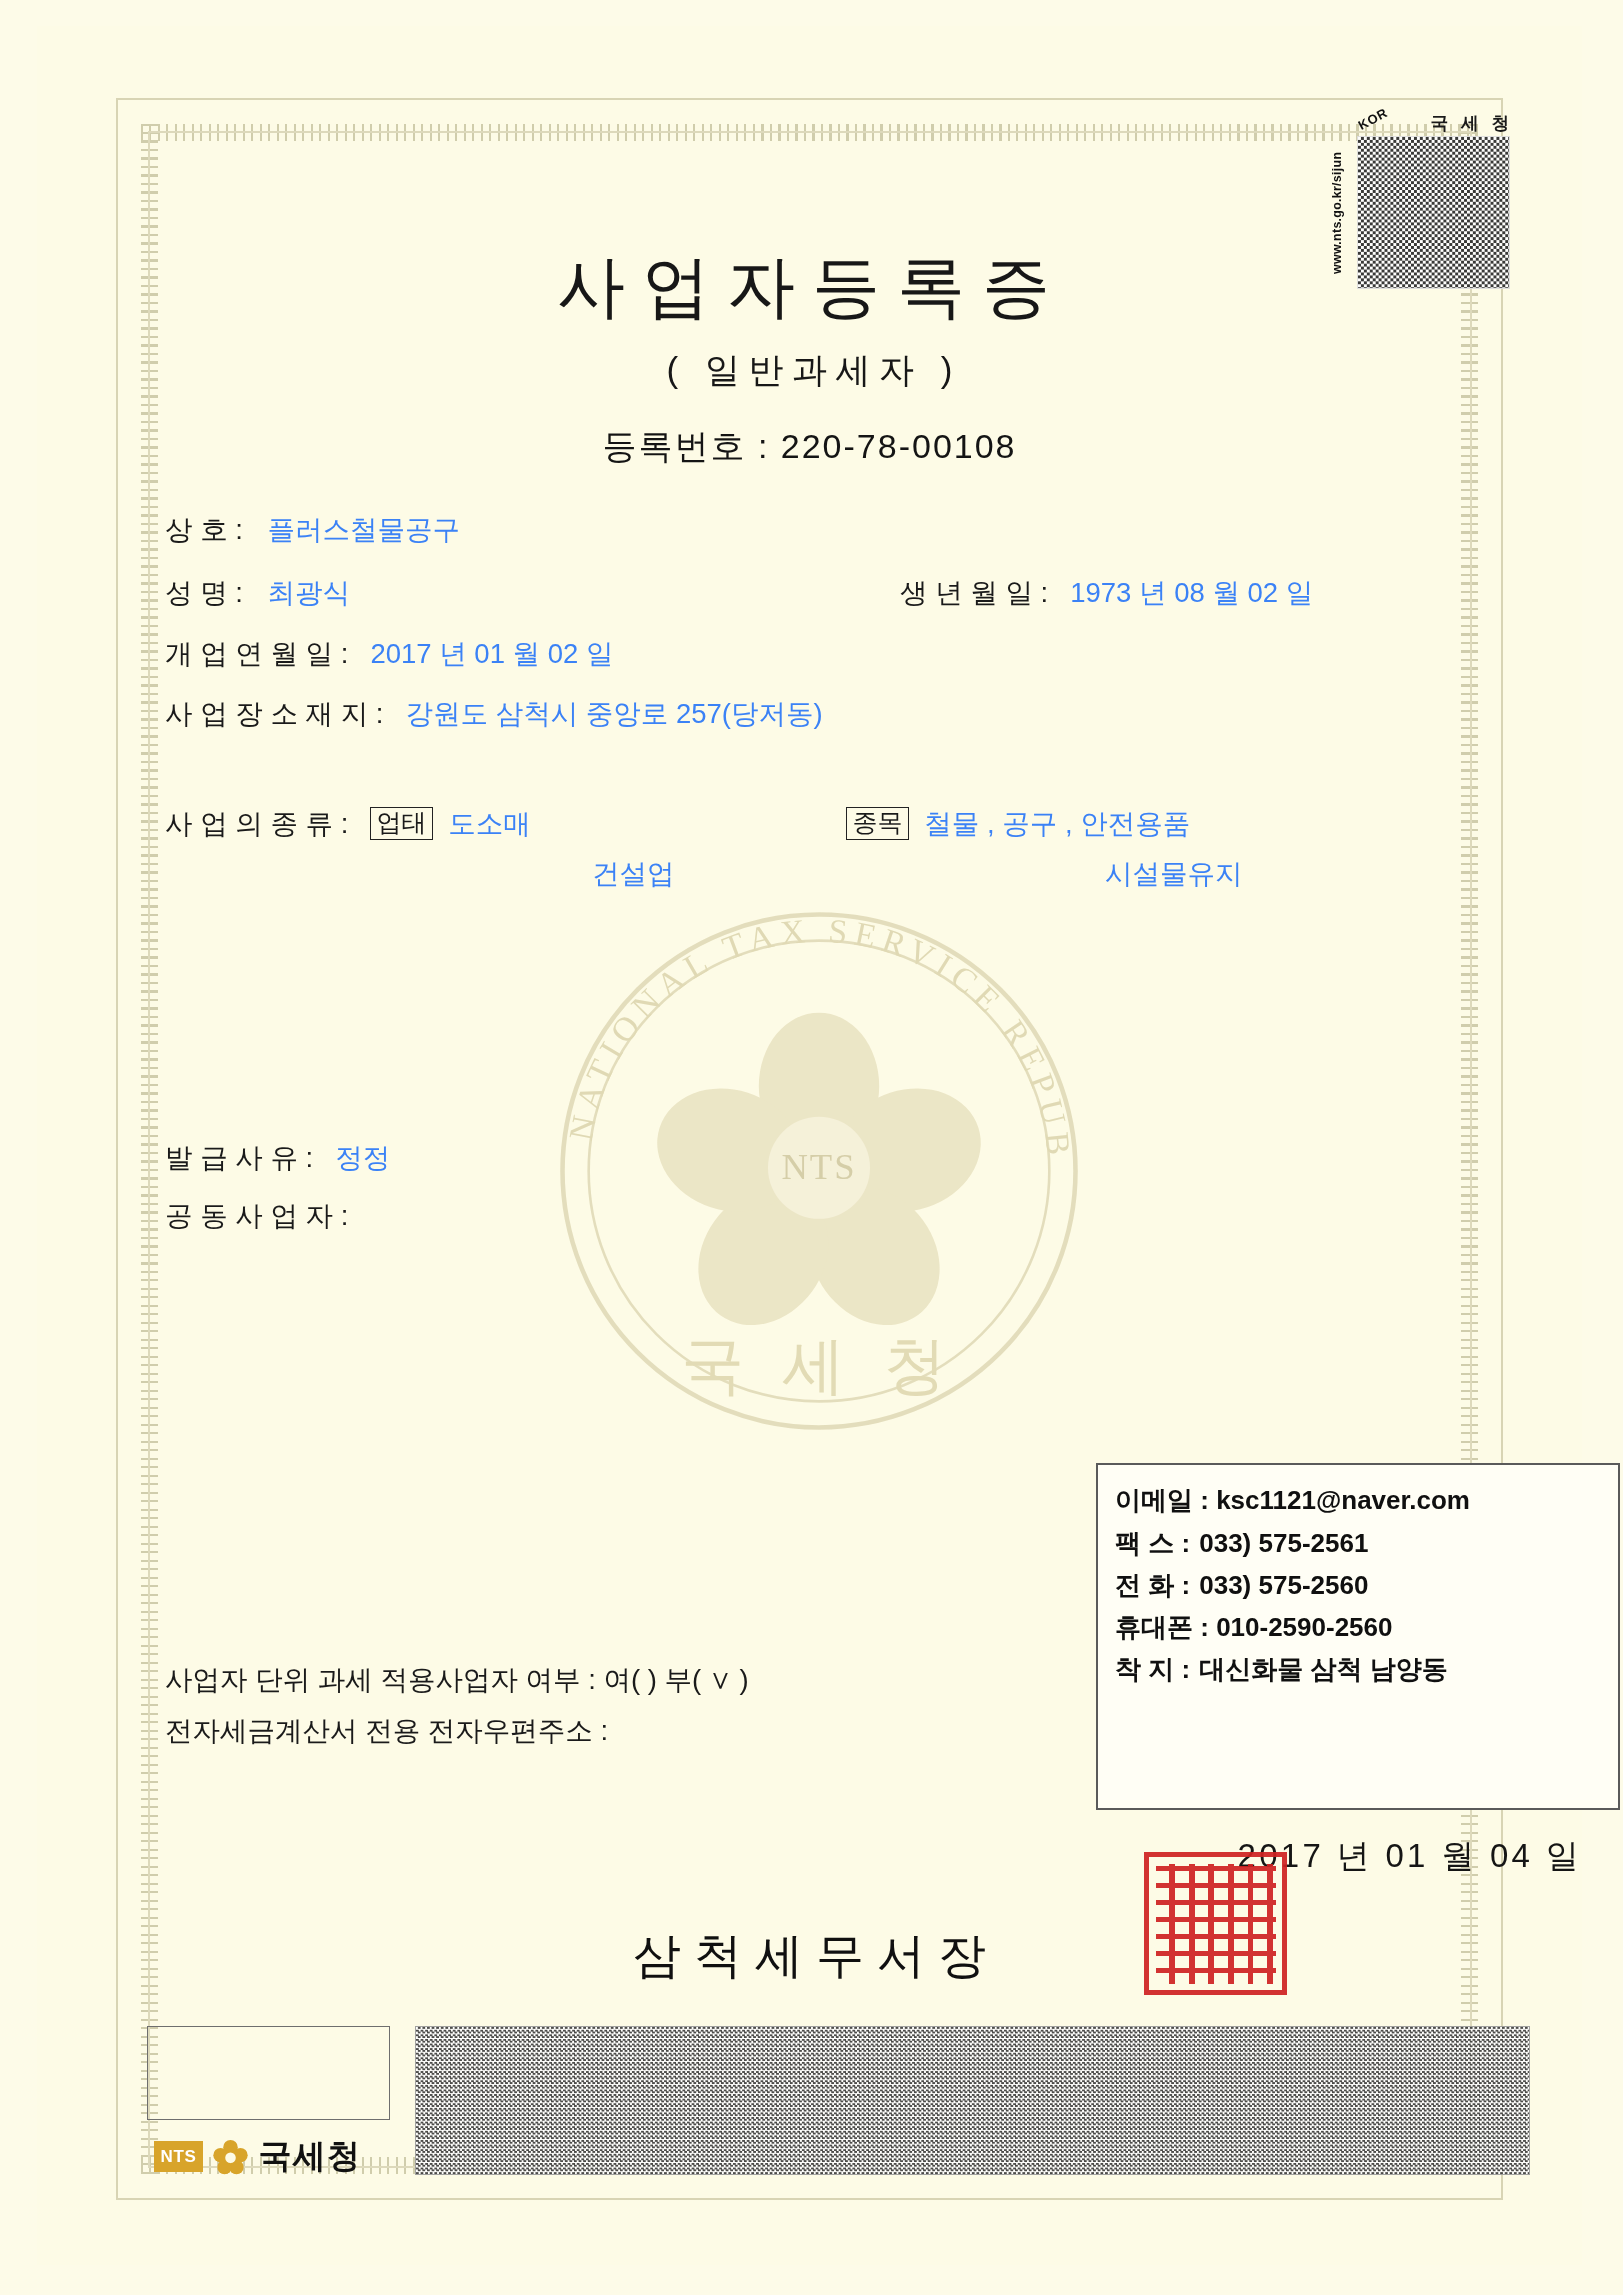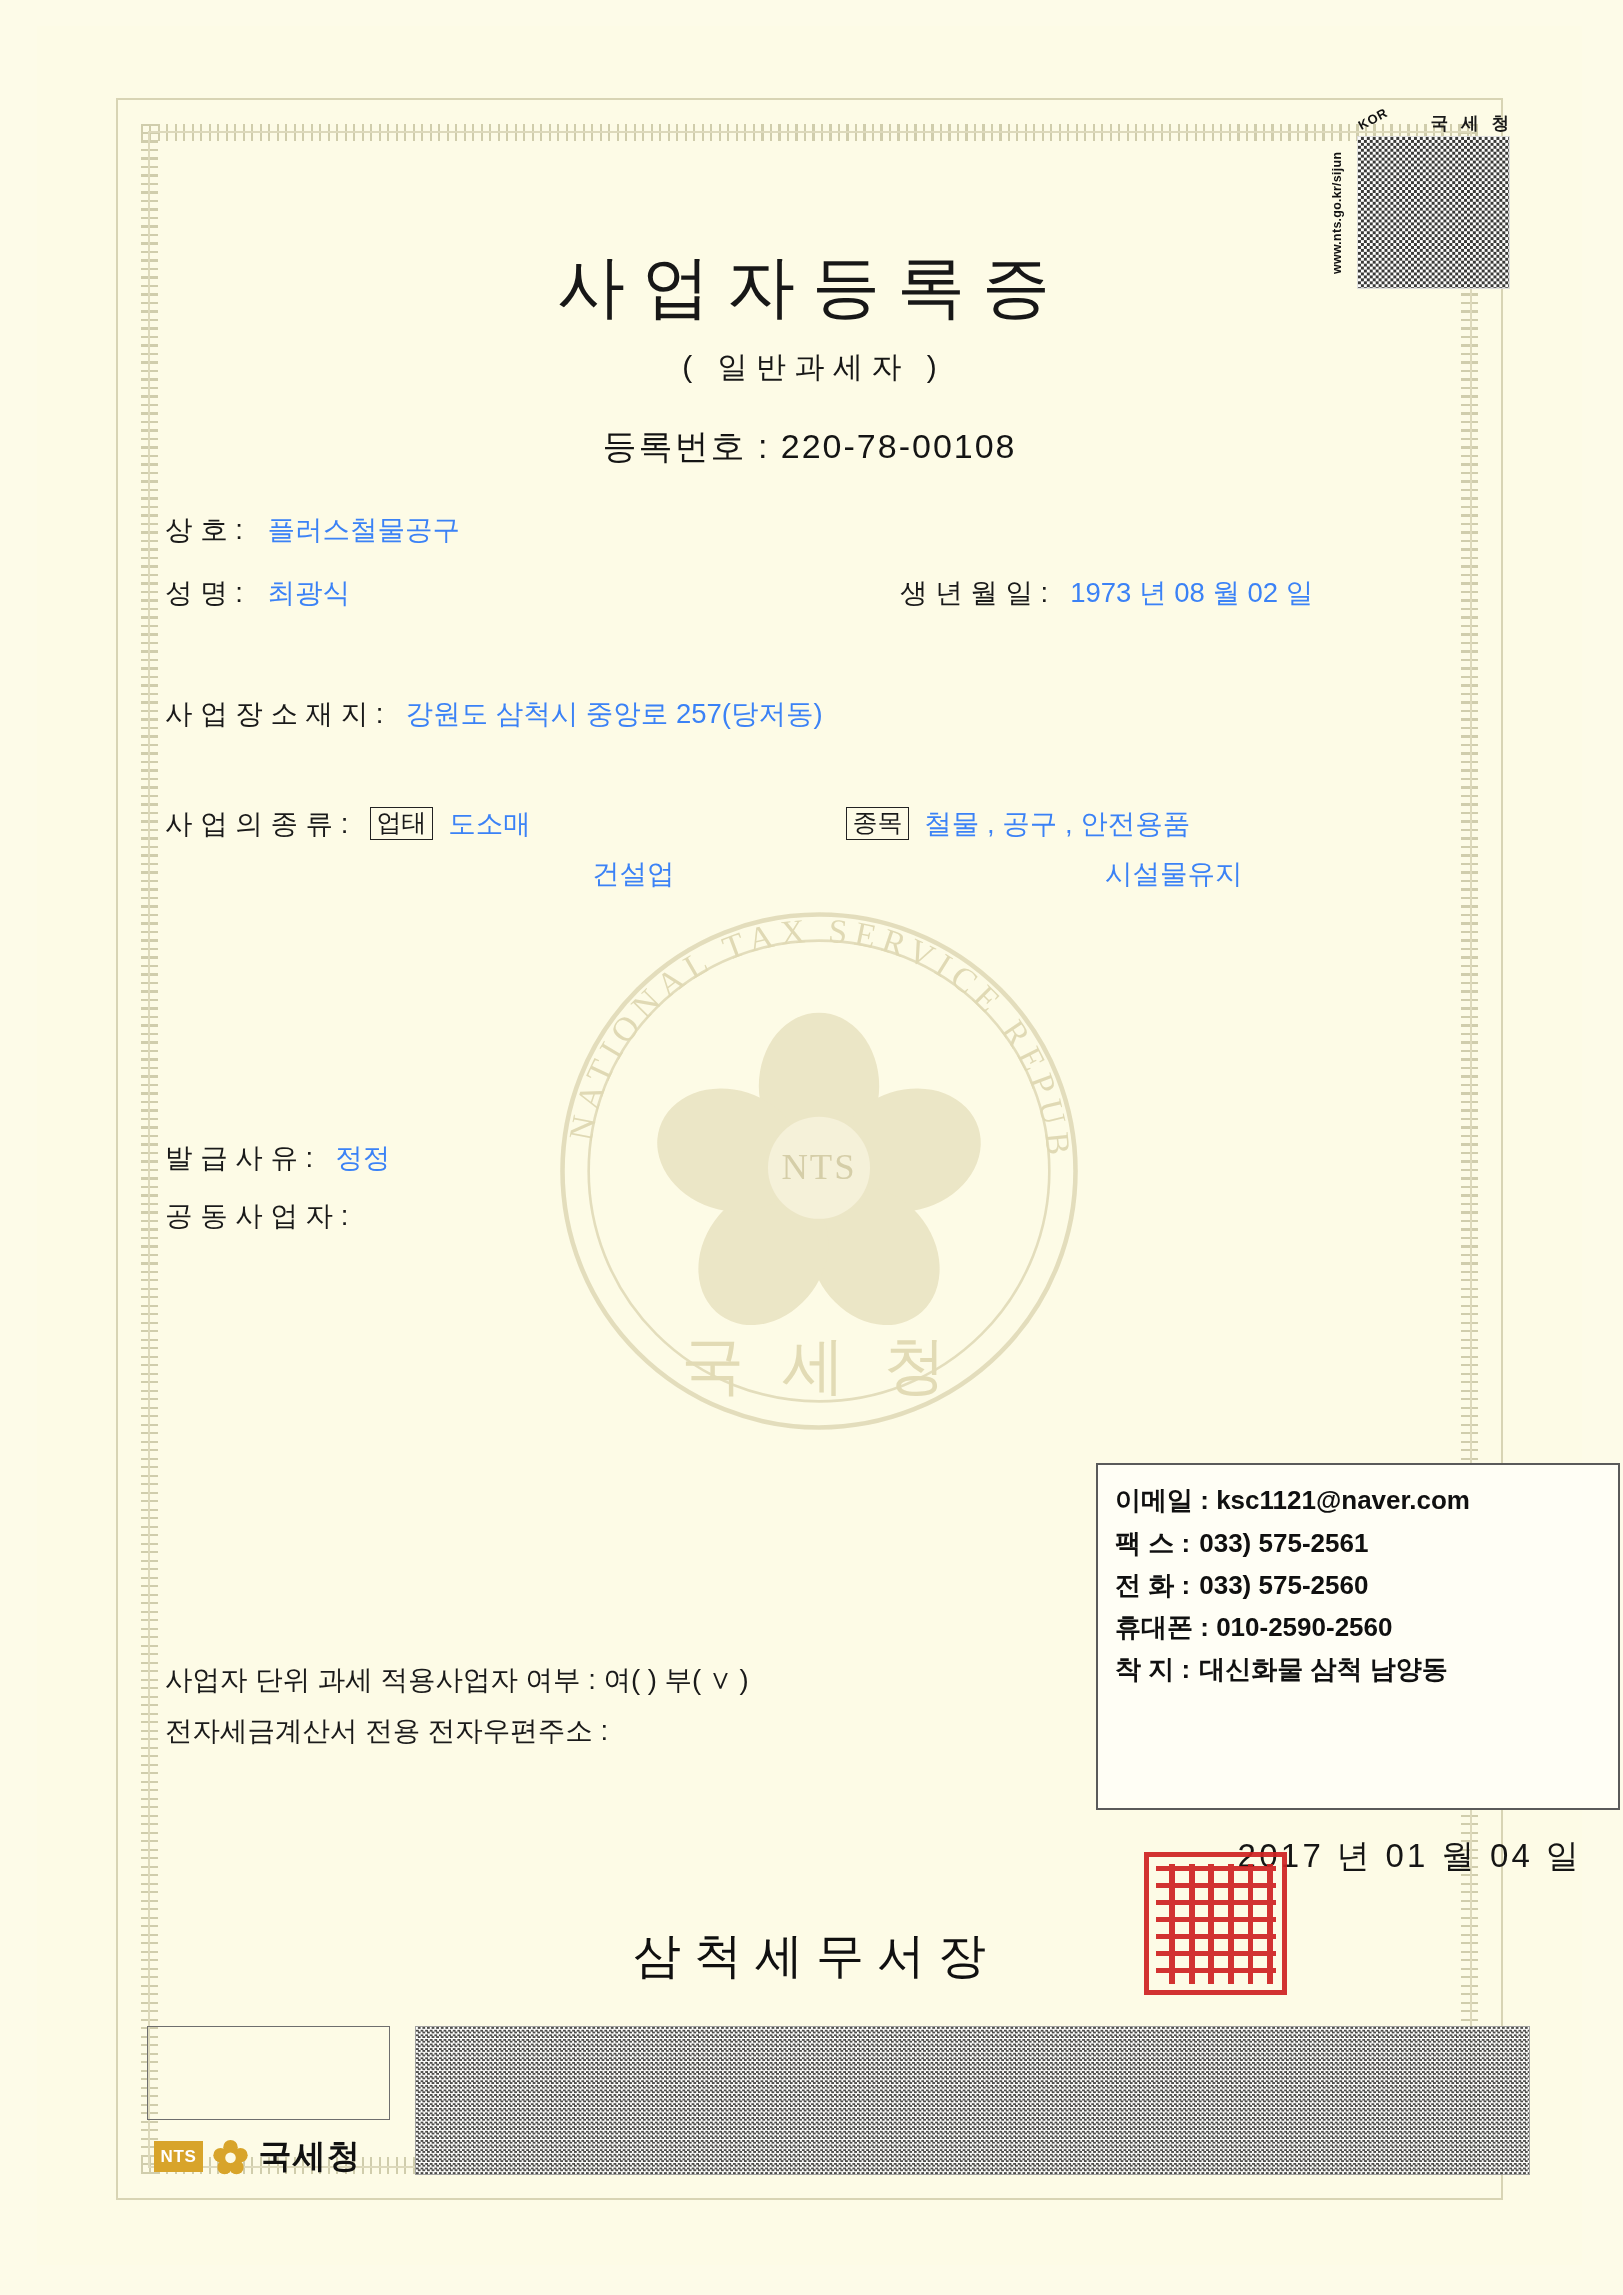--- a/index.html
+++ b/index.html
@@ -138,21 +138,21 @@
     letter-spacing: 17px;
     font-weight: 500;
     color: #171717;
     text-indent: 17px;
   }
   .subtitle {
     position: absolute;
     left: 0; right: 0;
     top: 321px;
     text-align: center;
-    font-size: 30px;
+    font-size: 35px;
     letter-spacing: 8.5px;
     color: #171717;
     text-indent: 8.5px;
   }
   .regno {
     position: absolute;
     left: 0; right: 0;
     top: 398px;
     text-align: center;
     font-size: 34px;
@@ -346,20 +346,24 @@
     <div class="field row-sungmyeong">
       <span class="lab">성              명 :</span>
       <span class="val" style="margin-left:17px">최광식</span>
     </div>
 
     <div class="field row-birth">
       <span class="lab">생 년 월 일 :</span>
       <span class="val" style="margin-left:14.4px">1973 년 08 월 02 일</span>
     </div>
 
+    <div class="field row-open">
+      <span class="lab">개 업 연 월 일 :</span>
+      <span class="val" style="margin-left:14.4px">2017 년 01 월 02 일</span>
+    </div>
 
     <div class="field row-addr">
       <span class="lab">사 업 장 소 재 지 :</span>
       <span class="val" style="margin-left:14.4px">강원도 삼척시 중앙로 257(당저동)</span>
     </div>
 
     <div class="field row-biz">
       <span class="lab">사 업 의 종 류 :</span>
       <span class="boxlabel" style="margin-left:14.4px">업태</span>
       <span class="val">도소매</span>

